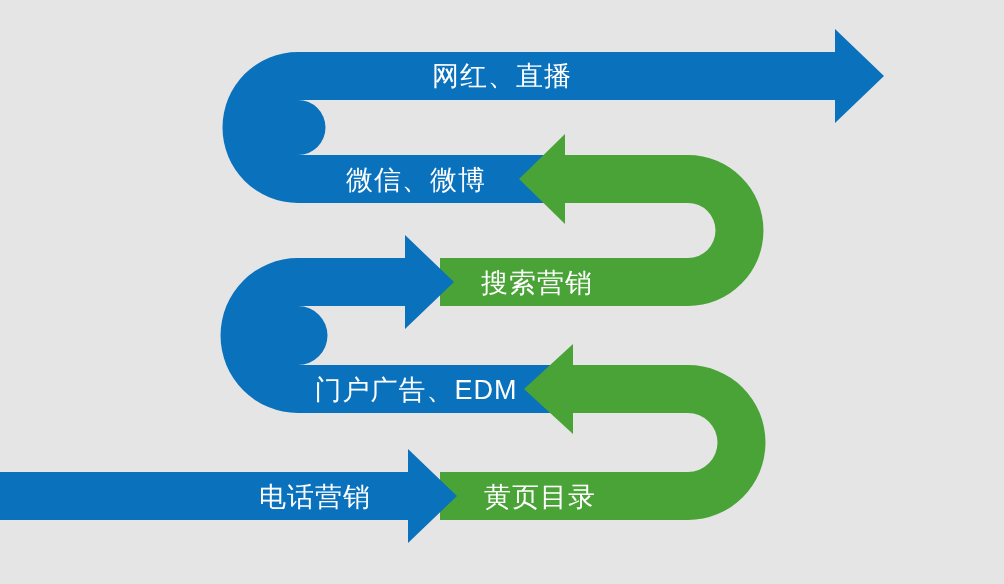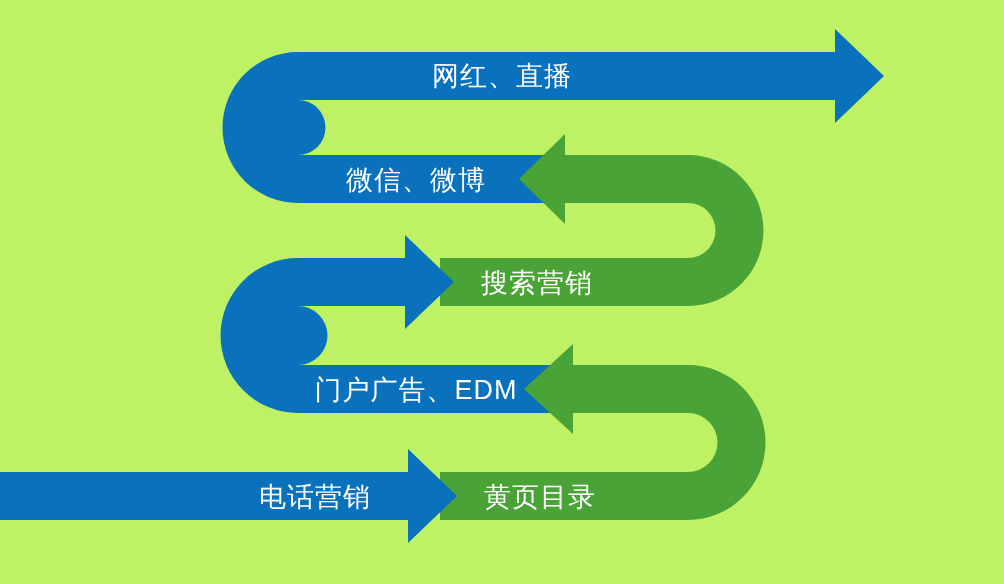--- a/index.html
+++ b/index.html
@@ -8,21 +8,21 @@
     background: #ffffff;
     width: 1004px;
     height: 584px;
     overflow: hidden;
     font-family: "Liberation Sans", sans-serif;
   }
   .stage {
     position: relative;
     width: 1004px;
     height: 584px;
-    background: #bef264;
+    background: #e5e5e5;
   }
   svg { display: block; }
   .band-label {
     font-family: "Liberation Sans", sans-serif;
     font-size: 27px;
     font-weight: 400;
     letter-spacing: 1px;
   }
 </style>
 </head>

